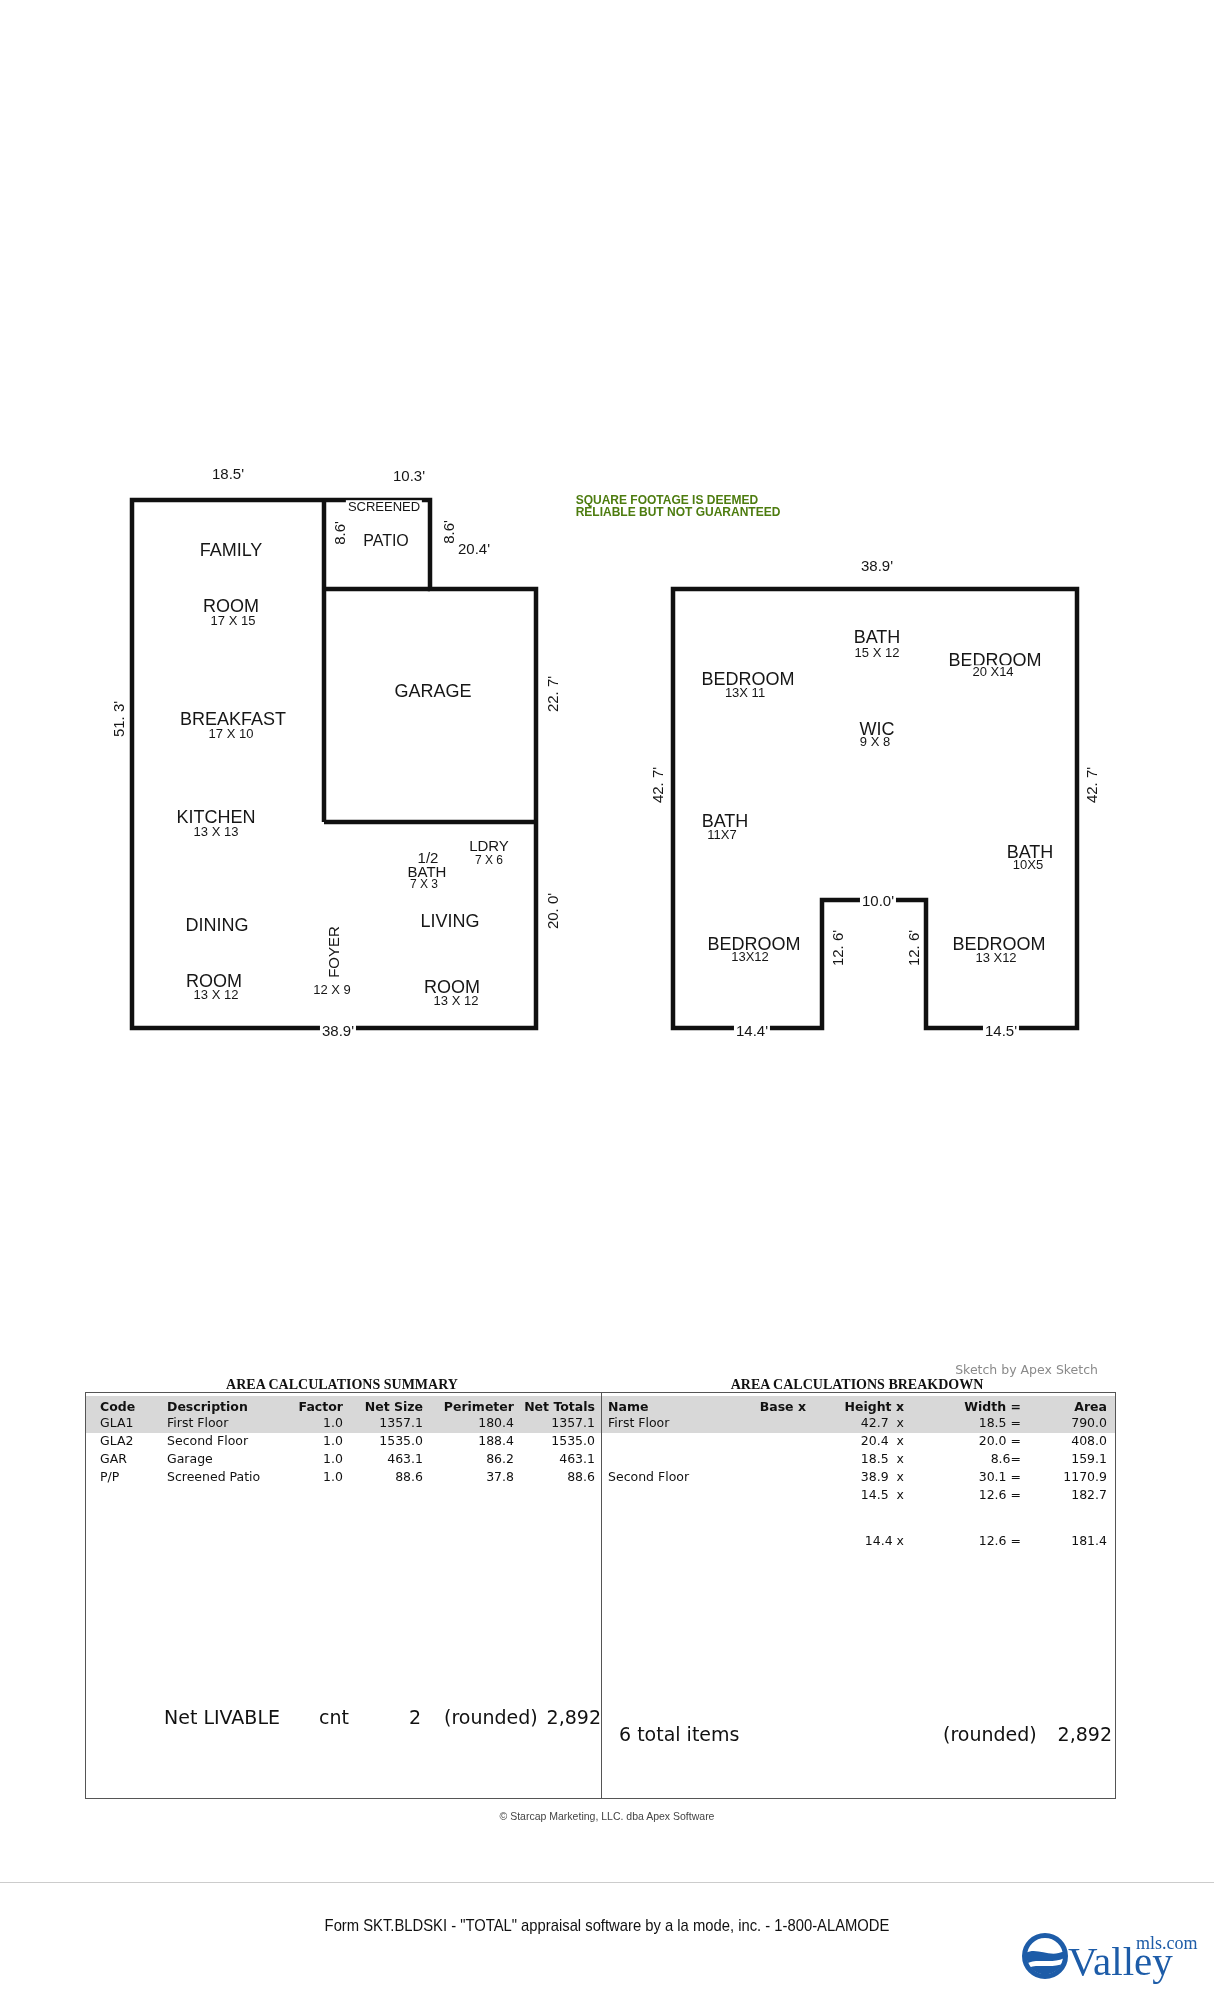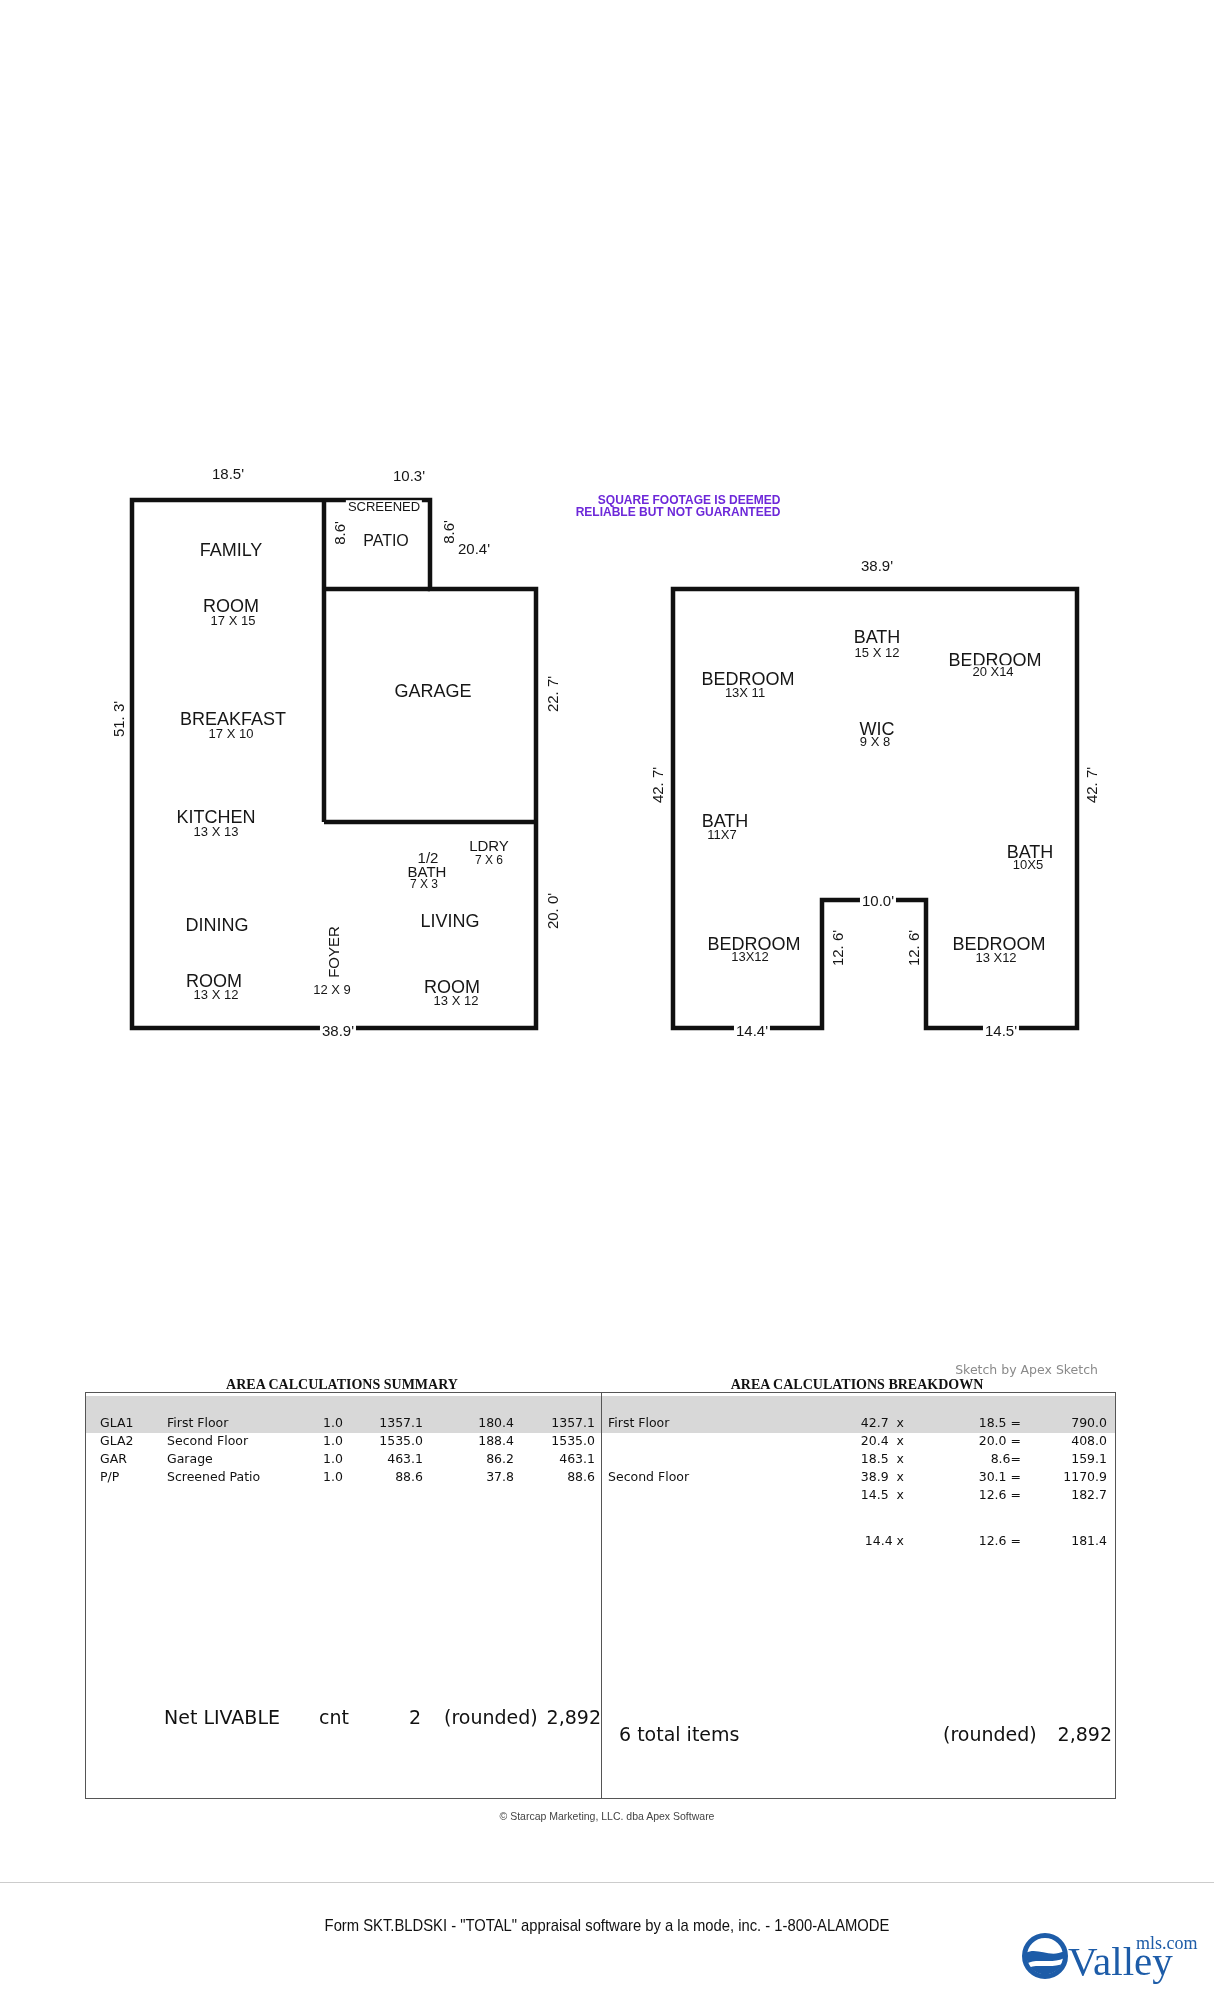--- a/index.html
+++ b/index.html
@@ -9,21 +9,21 @@
   }
   
   .plans-svg{position:absolute;left:0;top:0;}
   .plb{
     position:absolute;transform:translate(-50%,-50%);
     white-space:pre;color:#161616;background:#ffffff;padding:0 2px;
     font-family:"Liberation Sans",sans-serif;line-height:1.05;
   }
   .disclaimer{
     position:absolute;left:678px;top:494px;transform:translateX(-50%);
-    text-align:right;color:#6d28d9;font-weight:bold;font-size:12px;line-height:12px;
+    text-align:left;color:#4d7c0f;font-weight:bold;font-size:12px;line-height:12px;
     white-space:nowrap;
   }
   .sketch-credit{
     position:absolute;right:116px;top:1362px;color:#8a8a8a;font-size:12.5px;
     font-family:"DejaVu Sans",sans-serif;
     margin-left:42px;
   }
   
   .tbl-title{
     position:absolute;transform:translate(-50%,-50%);
@@ -212,21 +212,36 @@
 
 <div class="sketch-credit">Sketch by Apex Sketch</div>
 
 <div class="tbl-title" style="left:342px;top:1385px;">AREA CALCULATIONS SUMMARY</div>
 <div class="tbl-title" style="left:857px;top:1385px;">AREA CALCULATIONS BREAKDOWN</div>
 
 <div class="tablebox">
   <div class="tb-gray"></div>
   <div class="tb-divider"></div>
 
-
+  <div class="trow hdr" style="top:6px;">
+    <span class="tc c-code">Code</span>
+    <span class="tc c-desc">Description</span>
+    <span class="tc c-factor">Factor</span>
+    <span class="tc c-size">Net Size</span>
+    <span class="tc c-perim">Perimeter</span>
+    <span class="tc c-total">Net Totals</span>
+  </div>
+
+  <div class="trow hdr" style="top:6px;">
+    <span class="tc c-name">Name</span>
+    <span class="tc c-base">Base x</span>
+    <span class="tc c-height">Height x</span>
+    <span class="tc c-width">Width =</span>
+    <span class="tc c-area">Area</span>
+  </div>
 
   <div>
 
       <div class="trow" style="top: 22px;">
         <span class="tc c-code">GLA1</span>
         <span class="tc c-desc">First Floor</span>
         <span class="tc c-factor">1.0</span>
         <span class="tc c-size">1357.1</span>
         <span class="tc c-perim">180.4</span>
         <span class="tc c-total">1357.1</span>

